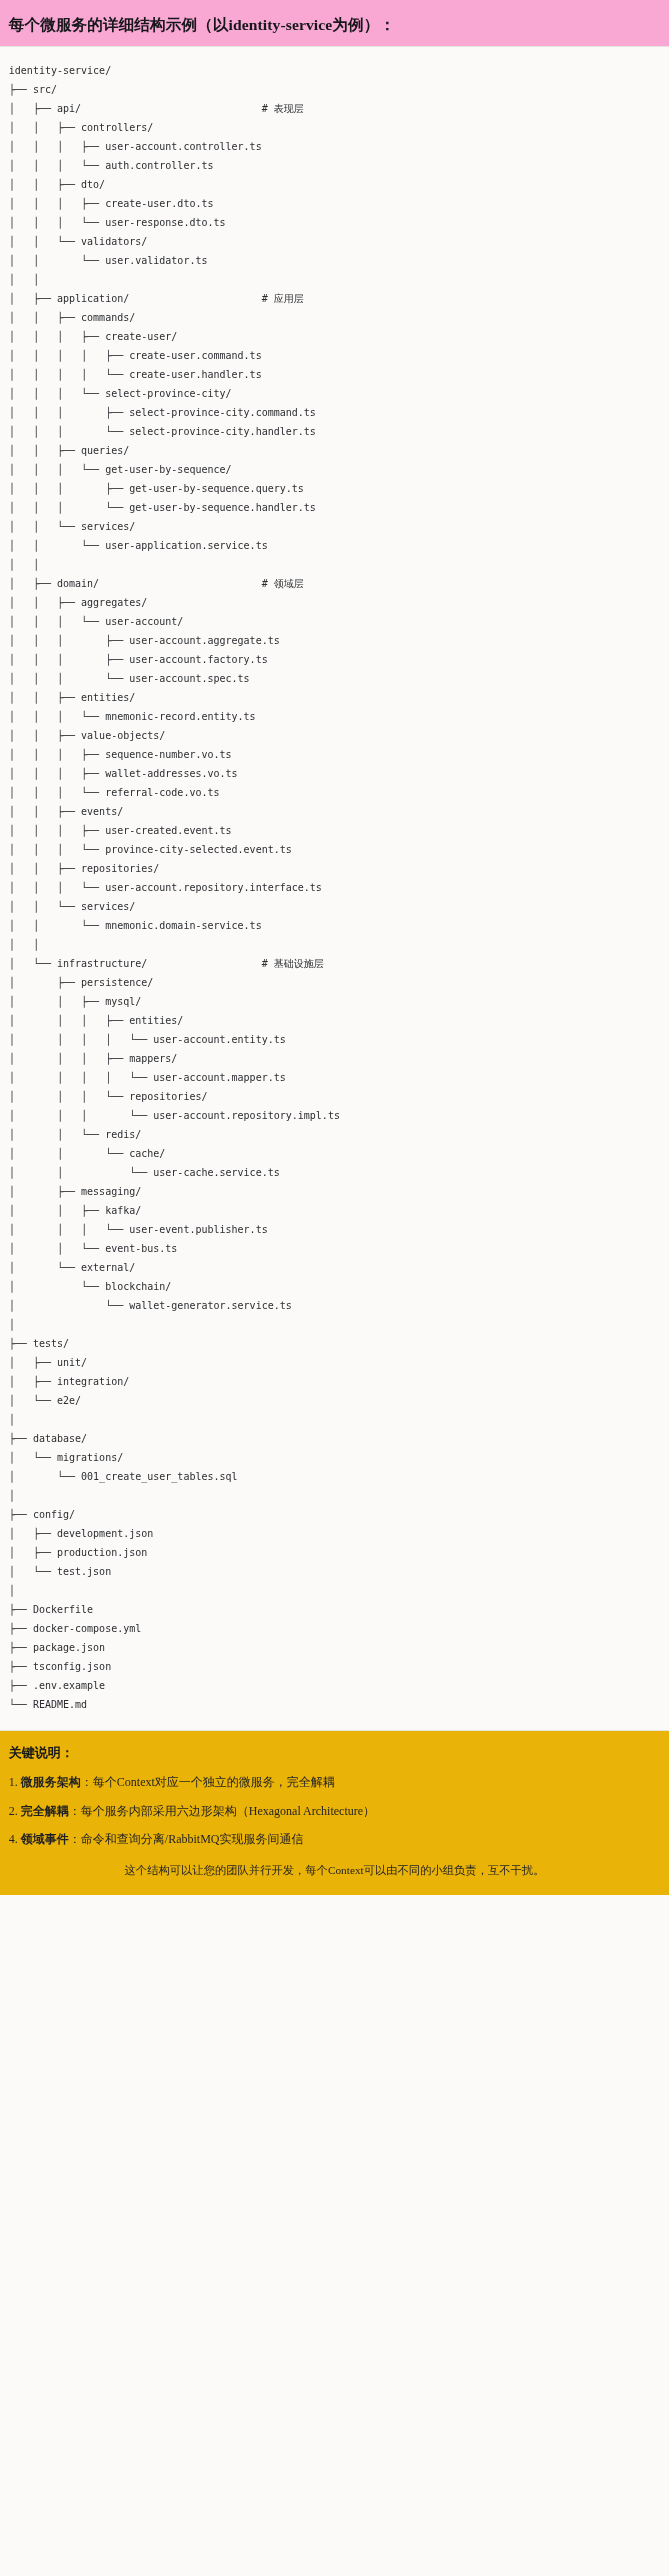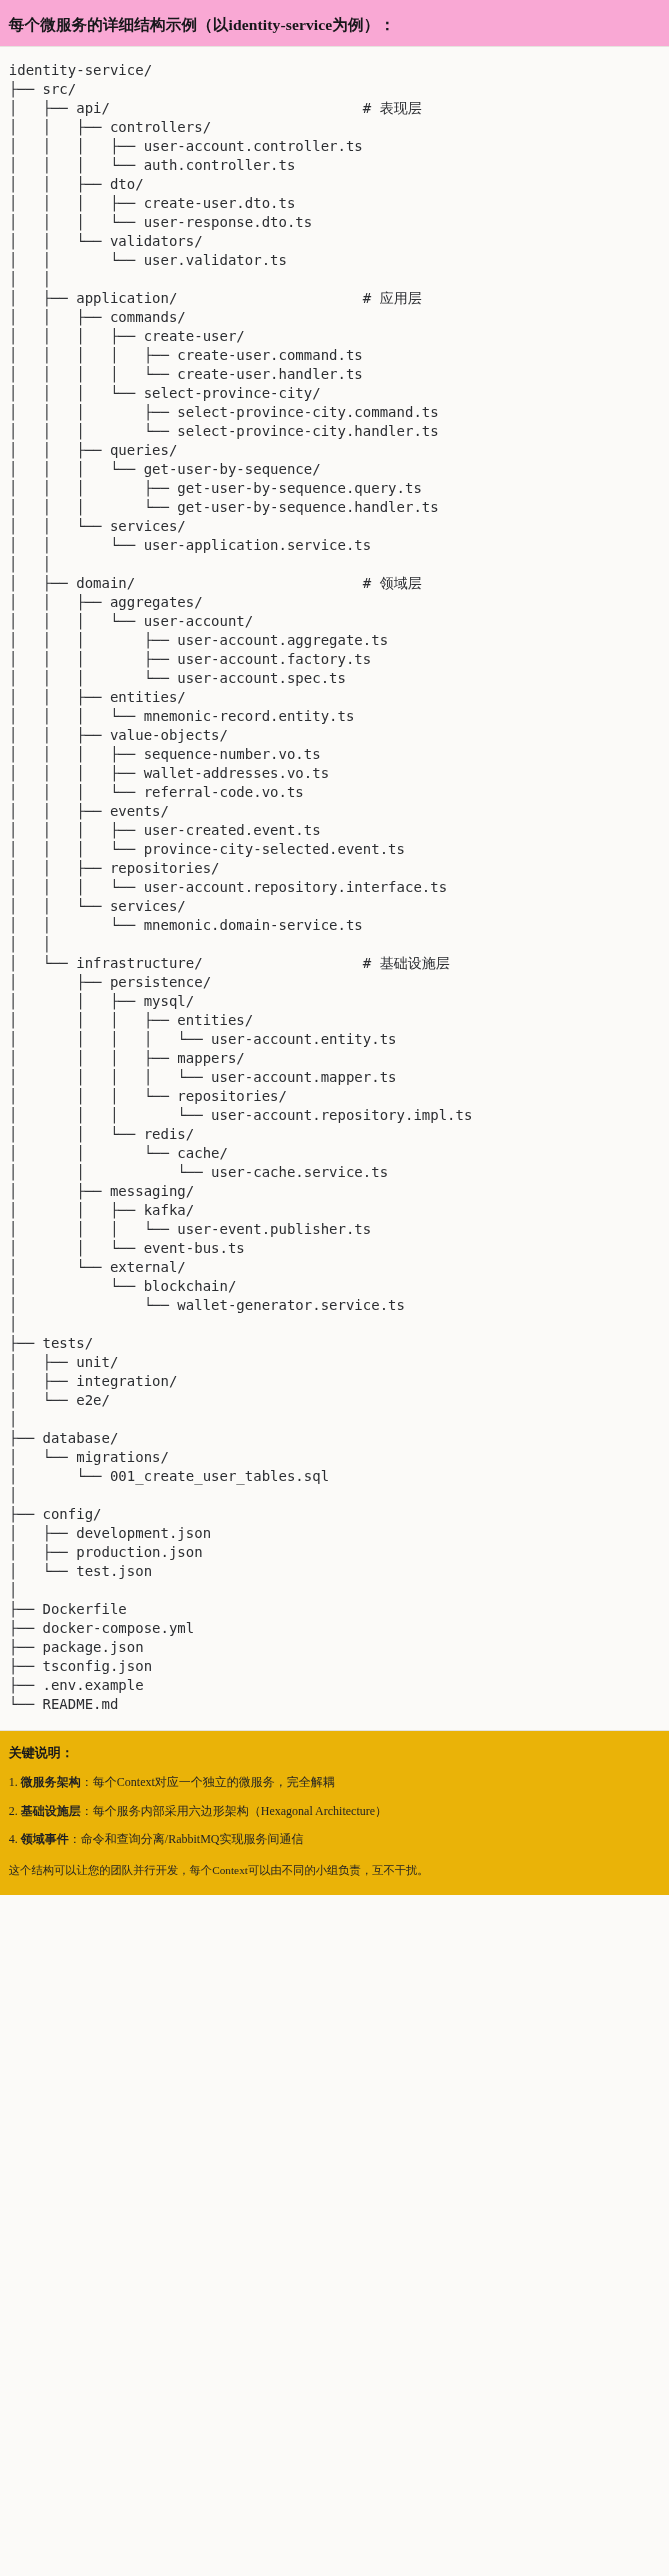--- a/index.html
+++ b/index.html
@@ -34,21 +34,21 @@
 
   
   .tree-block {
     background: #fbfaf8;
     padding: 13.8px 8.8px 16.3px 8.8px;
     box-sizing: border-box;
   }
   .tree-pre {
     margin: 0;
     font-family: "DejaVu Sans Mono", "Liberation Mono", monospace;
-    font-size: 14px;
+    font-size: 10px;
     line-height: 19px;
     color: #2b2d31;
     white-space: pre;
     letter-spacing: 0px;
     tab-size: 4;
   }
 
   
   .notes-block {
     background: #eab308;
@@ -86,20 +86,21 @@
   }
   .note-desc {
     font-weight: normal;
   }
   .notes-footer {
     margin: 13.8px 0 0 0;
     font-size: 11.3px;
     line-height: 1.5;
     color: #1f2024;
     font-family: "Liberation Serif", "DejaVu Serif", serif;
+    text-align: center;
   }
 </style>
 </head>
 <body>
 
 <div class="page-header">
   <h1 class="page-title">每个微服务的详细结构示例（以identity-service为例）：</h1>
 </div>
 
 <div class="tree-block">
@@ -190,19 +191,19 @@
 ├── tsconfig.json
 ├── .env.example
 └── README.md</pre>
 </div>
 
 <div class="notes-block">
   <h2 class="notes-title">关键说明：</h2>
 
   <ol class="notes-list" id="notes-list">
       <li><span class="note-index">1.</span> <span class="note-term">微服务架构</span><span class="note-sep">：</span><span class="note-desc">每个Context对应一个独立的微服务，完全解耦</span></li>
-      <li><span class="note-index">2.</span> <span class="note-term">基础设施层</span><span class="note-sep">：</span><span class="note-desc">每个服务内部采用六边形架构（Hexagonal Architecture）</span></li>
+      <li><span class="note-index">2.</span> <span class="note-term">完全解耦</span><span class="note-sep">：</span><span class="note-desc">每个服务内部采用六边形架构（Hexagonal Architecture）</span></li>
       <li><span class="note-index">4.</span> <span class="note-term">领域事件</span><span class="note-sep">：</span><span class="note-desc">命令和查询分离/RabbitMQ实现服务间通信</span></li>
     </ol>
 
   <p class="notes-footer">这个结构可以让您的团队并行开发，每个Context可以由不同的小组负责，互不干扰。</p>
 </div>
 
 
 </body></html>

